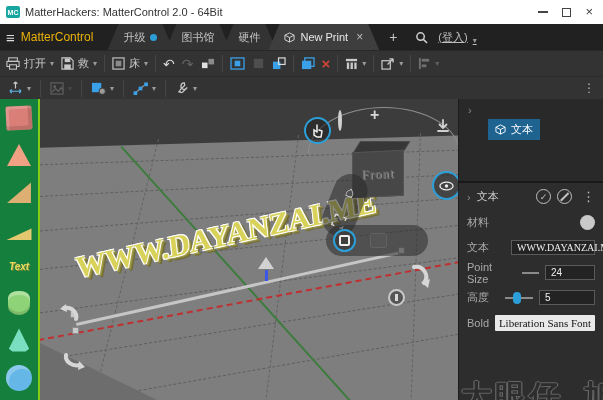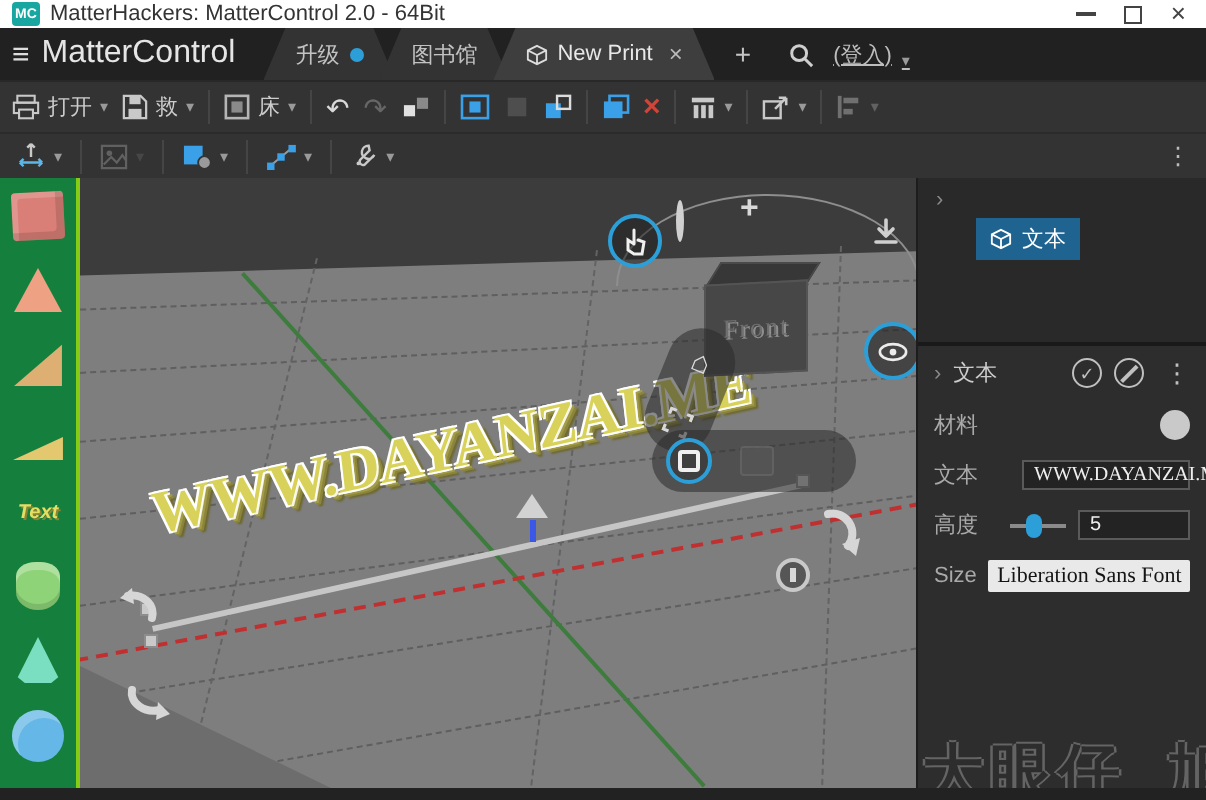--- a/index.html
+++ b/index.html
@@ -1,35 +1,35 @@
 <!DOCTYPE html>
 <html><head>
 <meta charset="utf-8">
 <style>
   * { margin:0; padding:0; box-sizing:border-box; }
   html,body { width:603px; height:400px; overflow:hidden; background:#222;
     font-family:"Liberation Sans", sans-serif; }
   .app { position:relative; width:603px; height:400px; }
 
   
-  .titlebar { height:14px; background:#ffffff; display:flex; align-items:center;
+  .titlebar { height:24px; background:#ffffff; display:flex; align-items:center;
     padding:0 6px; gap:5px; font-size:11px; color:#333; }
   .logo { width:14px; height:12px; background:#17a7a0; color:#fff; font-size:7px;
     font-weight:bold; display:flex; align-items:center; justify-content:center; border-radius:2px; }
   .titlebar .title { flex:1; }
   .winbtns { display:flex; gap:14px; align-items:center; padding-right:4px; color:#444; font-size:12px; }
   .minbtn { width:10px; height:1.5px; background:#444; display:inline-block; }
   .maxbtn { width:9px; height:9px; border:1.2px solid #444; display:inline-block; }
   .closebtn { font-size:13px; line-height:10px; }
 
   
   .tabbar { height:26px; background:#212121; display:flex; align-items:center;
     color:#c7c7c7; font-size:11px; padding:0 6px; }
   .hamburger { font-size:15px; color:#ddd; margin-right:6px; }
-  .appname { margin-right:14px; font-size:16px; color:#e5e5e5; }
+  .appname { margin-right:14px; font-size:12px; color:#eab308; }
   .tab { height:26px; display:flex; align-items:center; padding:0 16px; gap:5px;
     background:#333333; clip-path:polygon(11px 0, calc(100% - 11px) 0, 100% 100%, 0 100%);
     margin-left:-8px; color:#c2c2c2; }
   .tab.first { margin-left:0; }
   .tab.active { background:#3e3e3e; color:#e8e8e8; }
   .tab .dot { width:7px; height:7px; border-radius:50%; }
   .tab .tclose { color:#bbb; font-size:12px; margin-left:3px; }
   .newtab { margin:0 8px 0 10px; font-size:14px; color:#c5c5c5; }
   .searchicon { margin:0 10px; }
   .signin { display:flex; gap:5px; align-items:flex-end; color:#bdbdbd;text-decoration:underline; }
@@ -181,20 +181,23 @@
   <div class="tabbar">
     <span class="hamburger">≡</span>
     <span class="appname">MatterControl</span>
     <div class="tab first">
       <span>升级</span>
       <span class="dot" style="background: rgb(45, 159, 216);"></span>
     </div>
     <div class="tab">
       <span>图书馆</span>
     </div>
+    <div class="tab">
+      <span>硬件</span>
+    </div>
     <div class="tab active">
       <svg width="11" height="11" viewBox="0 0 12 12">
           <path d="M6 1 L11 3.5 L11 8.5 L6 11 L1 8.5 L1 3.5 Z M1 3.5 L6 6 L11 3.5 M6 6 L6 11" fill="none" stroke="#dcdcdc" stroke-width="1"></path>
         </svg>
       <span>New Print</span>
       <span class="tclose">×</span>
     </div>
     <span class="newtab">+</span>
     <span class="searchicon">
       <svg width="13" height="13" viewBox="0 0 14 14">
@@ -478,28 +481,34 @@
         <span class="plabel">材料</span>
         <span class="spring"></span>
         <span class="swatch" style="background: rgb(201, 201, 201);"></span>
       </div>
       <div class="prow">
         <span class="plabel">文本</span>
         <span class="spring"></span>
         <span class="pinput textinput">WWW.DAYANZAI.ME</span>
       </div>
       <div class="prow">
+        <span class="plabel">Point Size</span>
+        <span class="spring"></span>
+        <span class="tracksmall"></span>
+        <span class="pinput numinput">24</span>
+      </div>
+      <div class="prow">
         <span class="plabel">高度</span>
         <span class="spring"></span>
         <span class="slider">
             <span class="knob" style="background: rgb(45, 159, 216);"></span>
           </span>
         <span class="pinput numinput">5</span>
       </div>
       <div class="prow">
-        <span class="plabel">Size</span>
+        <span class="plabel">Bold</span>
         <span class="fontbtn">Liberation Sans Font</span>
       </div>
 
       <span class="watermark">大眼仔_旭</span>
     </div>
   </div>
 </div>
 
 </body></html>

